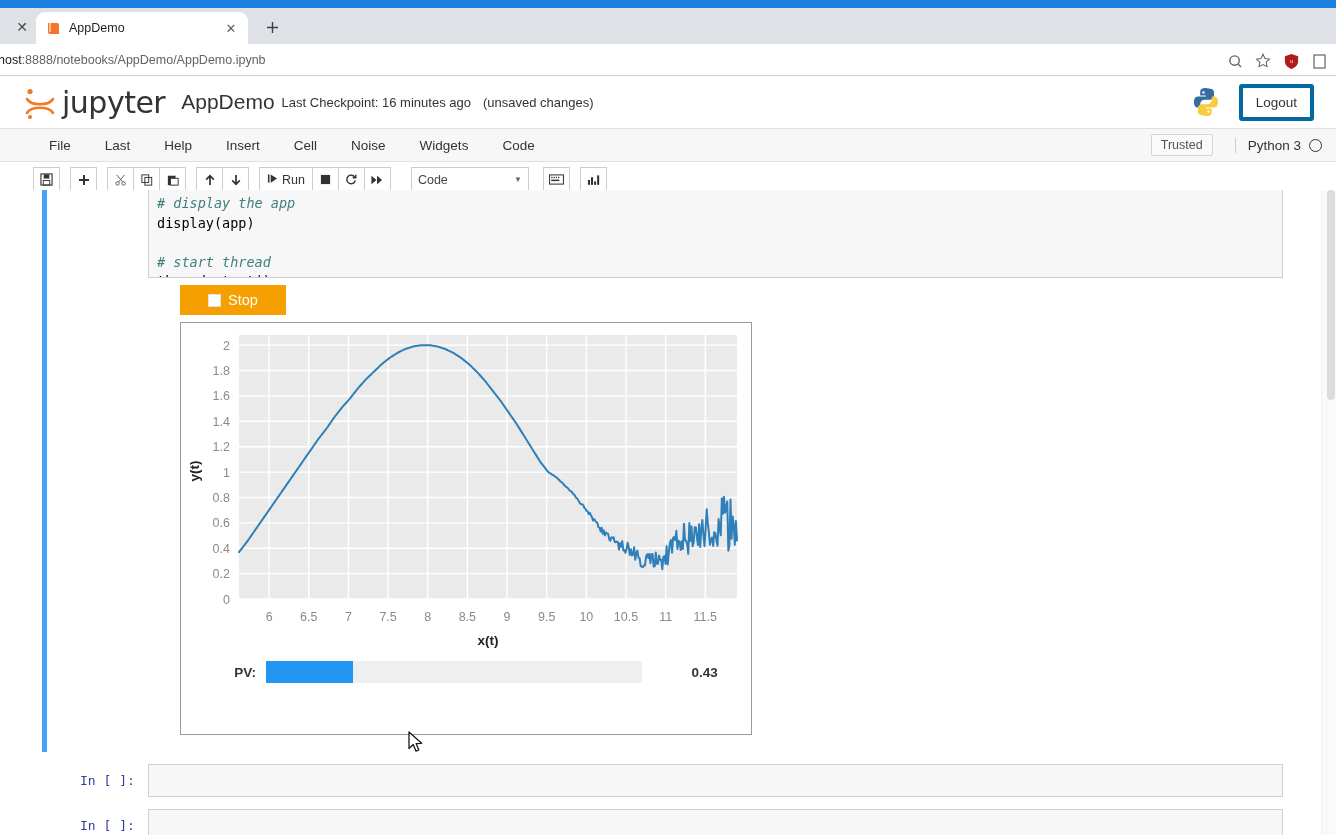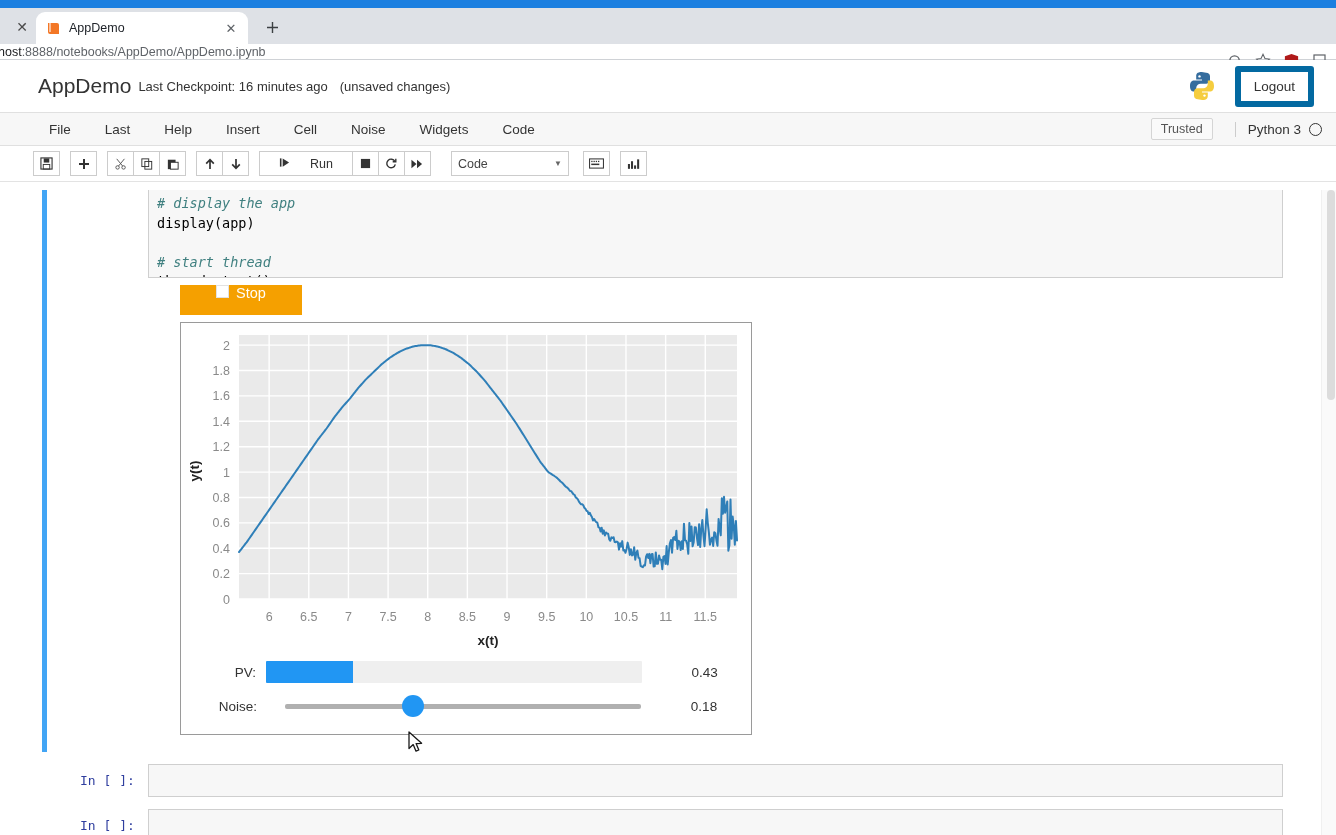--- a/index.html
+++ b/index.html
@@ -36,21 +36,21 @@
     white-space: nowrap; overflow: hidden; text-overflow: ellipsis;
   }
   .tab-x { font-size: 13px; color: #5f6368; width: 14px; text-align: center; }
   .new-tab {
     width: 28px; height: 28px; margin-left: 10px; margin-bottom: 3px;
     display: flex; align-items: center; justify-content: center;
     font-size: 17px; color: #3c4043; font-weight: 300;
   }
 
   #omnibar {
-    height: 16px; background: #fff; border-bottom: 1px solid #cfd2d6;
+    height: 32px; background: #fff; border-bottom: 1px solid #cfd2d6;
     display: flex; align-items: center; position: relative;
   }
   #url-text {
     font-size: 12.5px; color: #5f6368; padding-left: 0px;
     margin-left: -2px; white-space: nowrap;
   }
   #url-text .url-strong { color: #202124; }
   #omni-right {
     position: absolute; right: 4px; top: 0; height: 34px;
     display: flex; align-items: center; gap: 10px; padding-right: 4px;
@@ -72,21 +72,21 @@
   #nb-name {
     font-size: 21px; color: #333; margin-left: 16px; font-weight: 400;
   }
   #nb-checkpoint { font-size: 13px; color: #333; margin-left: 7px; }
   #nb-dirty { font-size: 13px; color: #333; margin-left: 12px; }
   #jp-header-right {
     position: absolute; right: 22px; display: flex; align-items: center; gap: 16px;
   }
   #python-logo { width: 34px; height: 34px; }
   #logout-btn {
-    border: 6px solid #0369a1; border-radius: 3px; background: #fff;
+    border: 4px solid #0369a1; border-radius: 3px; background: #fff;
     font-size: 13.5px; color: #333; padding: 7px 13px; cursor: pointer;
   }
 
   
   #jp-menubar {
     height: 33px; background: #f7f7f7; border-bottom: 1px solid #e0e0e0;
     display: flex; align-items: center; padding-left: 32px; position: relative;
   }
   .menu-item {
     font-size: 13.5px; color: #333; padding: 0 17px; height: 33px;
@@ -110,21 +110,21 @@
     height: 36px; background: #fff; border-bottom: 1px solid #e3e3e3;
     display: flex; align-items: center; padding-left: 33px; gap: 0px;
   }
   .tb-group { display: flex; margin-right: 10px; }
   .tb-btn {
     height: 25px; min-width: 27px; border: 1px solid #ccc; background: #fff;
     display: flex; align-items: center; justify-content: center;
     color: #333; font-size: 12px; cursor: pointer; padding: 0 5px;
   }
   .tb-btn + .tb-btn { margin-left: -1px; }
-  .tb-btn.run { padding: 0 19px; gap: 20px; font-size: 12.5px; text-align: center; }
+  .tb-btn.run { padding: 0 7px; gap: 4px; font-size: 12.5px; text-align: center; }
   .tb-sep { width: 10px; }
   #celltype-select {
     height: 25px; width: 118px; border: 1px solid #ccc; background: #fff;
     font-size: 12.5px; color: #444; padding: 0 6px;
     display: flex; align-items: center; justify-content: space-between;
     cursor: pointer; margin-right: 14px;
   }
   #celltype-select .caret { font-size: 8px; color: #666; }
 
   
@@ -156,40 +156,40 @@
   }
   pre.code {
     font-family: "DejaVu Sans Mono", monospace; font-size: 13.5px;
     line-height: 19.5px; color: #000; white-space: pre;
   }
   .cm-comment { color: #408080; font-style: italic; }
 
   
   #output-area { position: absolute; left: 180px; top: 95px; }
   #stop-button {
-    width: 122px; height: 30px; background: #f5a000; border: none;
-    display: flex; justify-content: center; gap: 7px;
+    width: 106px; height: 30px; background: #f5a000; border: none;
+    display: flex; align-items: center; justify-content: center; gap: 7px;
     cursor: pointer;
   }
   #stop-checkbox {
     width: 13px; height: 13px; background: #fff; border: 1px solid #e2e2e2;
   }
   #stop-label { color: #fffdf8; font-size: 14.5px; }
 
   #plot-panel {
     position: absolute; left: 0px; top: 37px;
     width: 572px; height: 413px; background: #fff;
     border: 1px solid #9a9a9a;
   }
   #plot-svg-wrap { position: absolute; left: 0; top: 0; }
 
   
   #widget-rows {
     position: absolute; left: 10px; right: 10px; top: 332px;
-    font-size: 13.5px; color: #333;
+    font-size: 13.5px; color: #333; font-weight: bold;
   }
   .wrow { display: flex; align-items: center; height: 34px; }
   .wlabel {
     width: 76px; text-align: right; padding-right: 10px;
     font-size: 13.5px; color: #333;
   }
   .wtrack-wrap { flex: 1; display: flex; align-items: center; }
   .progress-track {
     width: 376px; height: 22px; background: #efefef; border-radius: 1px;
     position: relative; overflow: hidden;
@@ -276,20 +276,31 @@
     </span>
     <span class="omni-icon">
       <svg width="13" height="15" viewBox="0 0 13 15">
           <rect x="1" y="1" width="11" height="13" fill="none" stroke="#5f6368" stroke-width="1.2"></rect>
         </svg>
     </span>
   </div>
 </div>
 
 <div id="jp-header">
+  <div id="jp-logo">
+    <span id="jp-logo-mark">
+      <svg width="38" height="34" viewBox="0 0 38 34">
+        <circle cx="8" cy="5.5" r="2.6" fill="#f37726"></circle>
+        <path d="M5 13 C9 20, 27 20, 31 13" stroke="#f37726" stroke-width="2.6" fill="none" stroke-linecap="round"></path>
+        <path d="M5 27 C9 20, 27 20, 31 27" stroke="#f37726" stroke-width="2.6" fill="none" stroke-linecap="round"></path>
+        <circle cx="8" cy="31" r="2.1" fill="#f37726"></circle>
+      </svg>
+    </span>
+    <span id="jp-logo-text">jupyter</span>
+  </div>
   <span id="nb-name">AppDemo</span>
   <span id="nb-checkpoint">Last Checkpoint: 16 minutes ago</span>
   <span id="nb-dirty">(unsaved changes)</span>
   <div id="jp-header-right">
     <span id="python-logo">
       <svg width="34" height="34" viewBox="0 0 34 34">
         <path d="M16.8 3 C11.8 3 11.2 5.2 11.2 7.3 V10.4 h5.8 v1.0 H9.2 C6.8 11.4 5 13 5 17 c0 4 1.6 5.6 4 5.6 h2.2 v-3.4 c0-2.6 2-4.5 4.6-4.5 h5.6 c2.1 0 3.6-1.6 3.6-3.6 V7.3 C25 5.3 23.3 3.8 21.2 3.8 z" fill="#356d9e"></path>
         <circle cx="14.5" cy="7.4" r="1.2" fill="#fff"></circle>
         <path d="M17.2 31 c5 0 5.6-2.2 5.6-4.3 V23.6 h-5.8 v-1.0 h7.8 c2.4 0 4.2-1.6 4.2-5.6 0-4-1.6-5.6-4-5.6 h-2.2 v3.4 c0 2.6-2 4.5-4.6 4.5 h-5.6 c-2.1 0-3.6 1.6-3.6 3.6 v3.8 c0 2 1.7 3.5 3.8 3.5 z" fill="#f5cd3f"></path>
         <circle cx="19.5" cy="26.6" r="1.2" fill="#fff"></circle>
@@ -515,30 +526,20 @@
         <div id="widget-rows">
           <div class="wrow">
             <div class="wlabel">PV:</div>
             <div class="wtrack-wrap">
               <div class="progress-track">
                 <div class="progress-fill" id="pv-fill" style="width: 23%; background: rgb(33, 150, 243);"></div>
               </div>
             </div>
             <div class="wvalue">0.43</div>
           </div>
-          <div class="wrow">
-            <div class="wlabel">Noise:</div>
-            <div class="wtrack-wrap">
-              <div class="slider-track-wrap">
-                <div class="slider-rail"></div>
-                <div class="slider-handle" id="noise-handle" style="left: calc(36% - 11px); background: rgb(33, 150, 243);"></div>
-              </div>
-            </div>
-            <div class="wvalue">0.18</div>
-          </div>
         </div>
 
       </div>
     </div>
   </div>
 
   <div class="empty-cell" style="top:572px;">
     <span class="prompt">In [ ]:</span>
     <div class="input-box"></div>
   </div>

